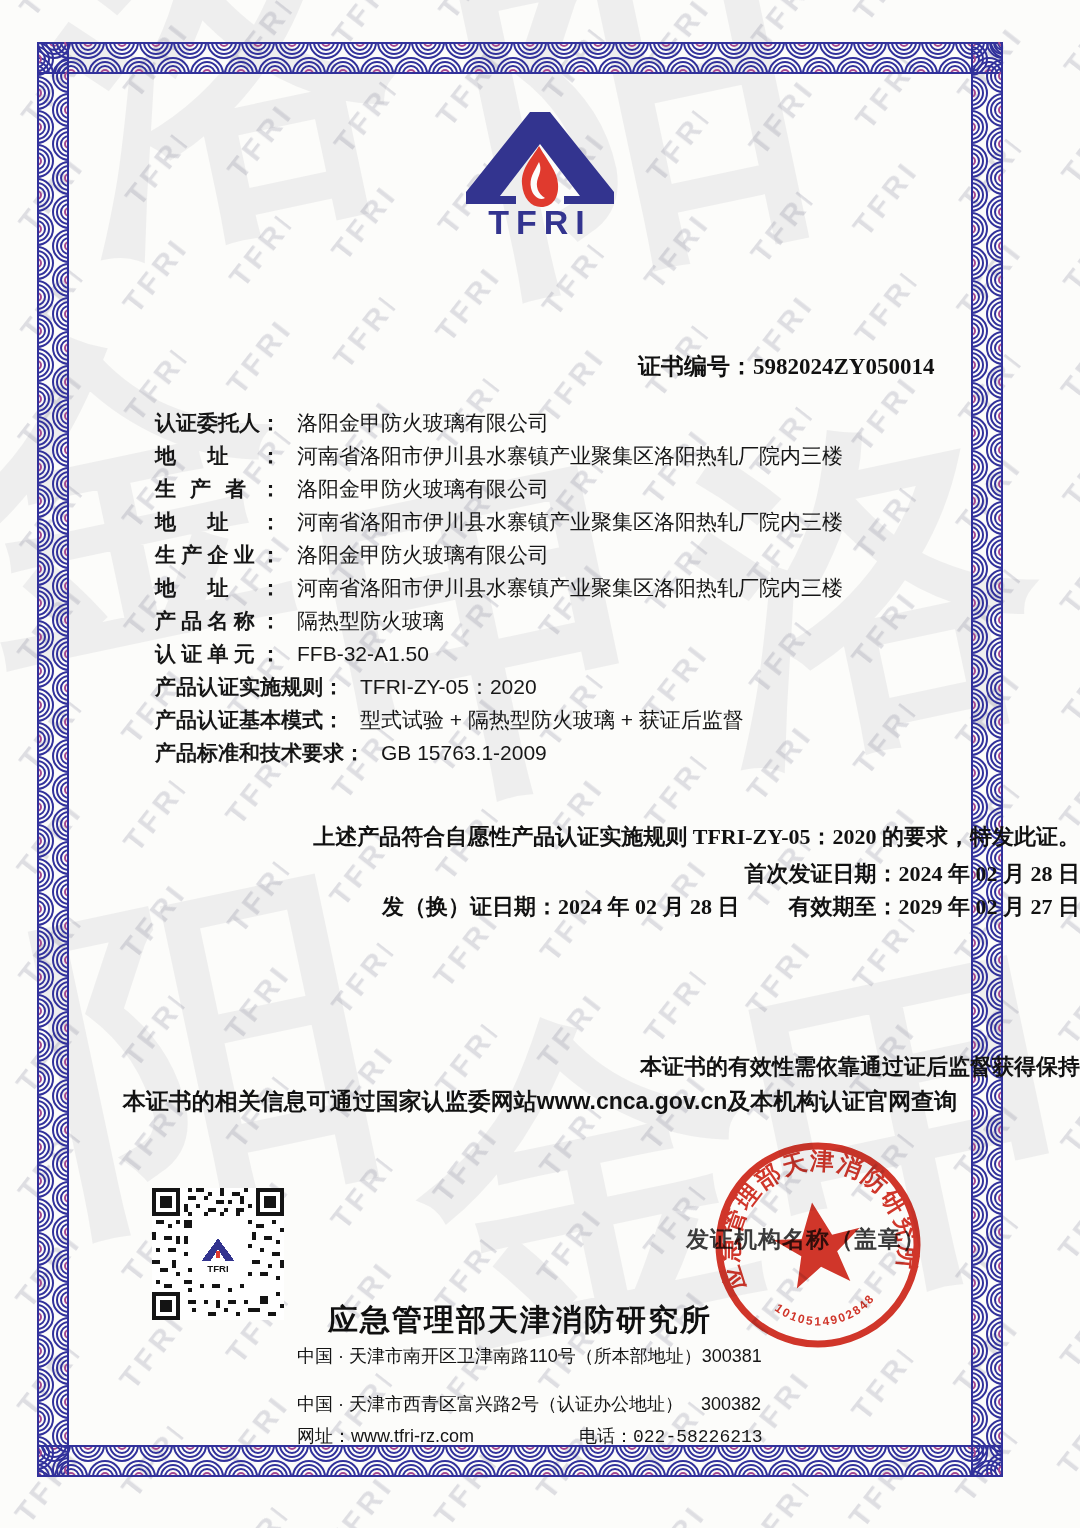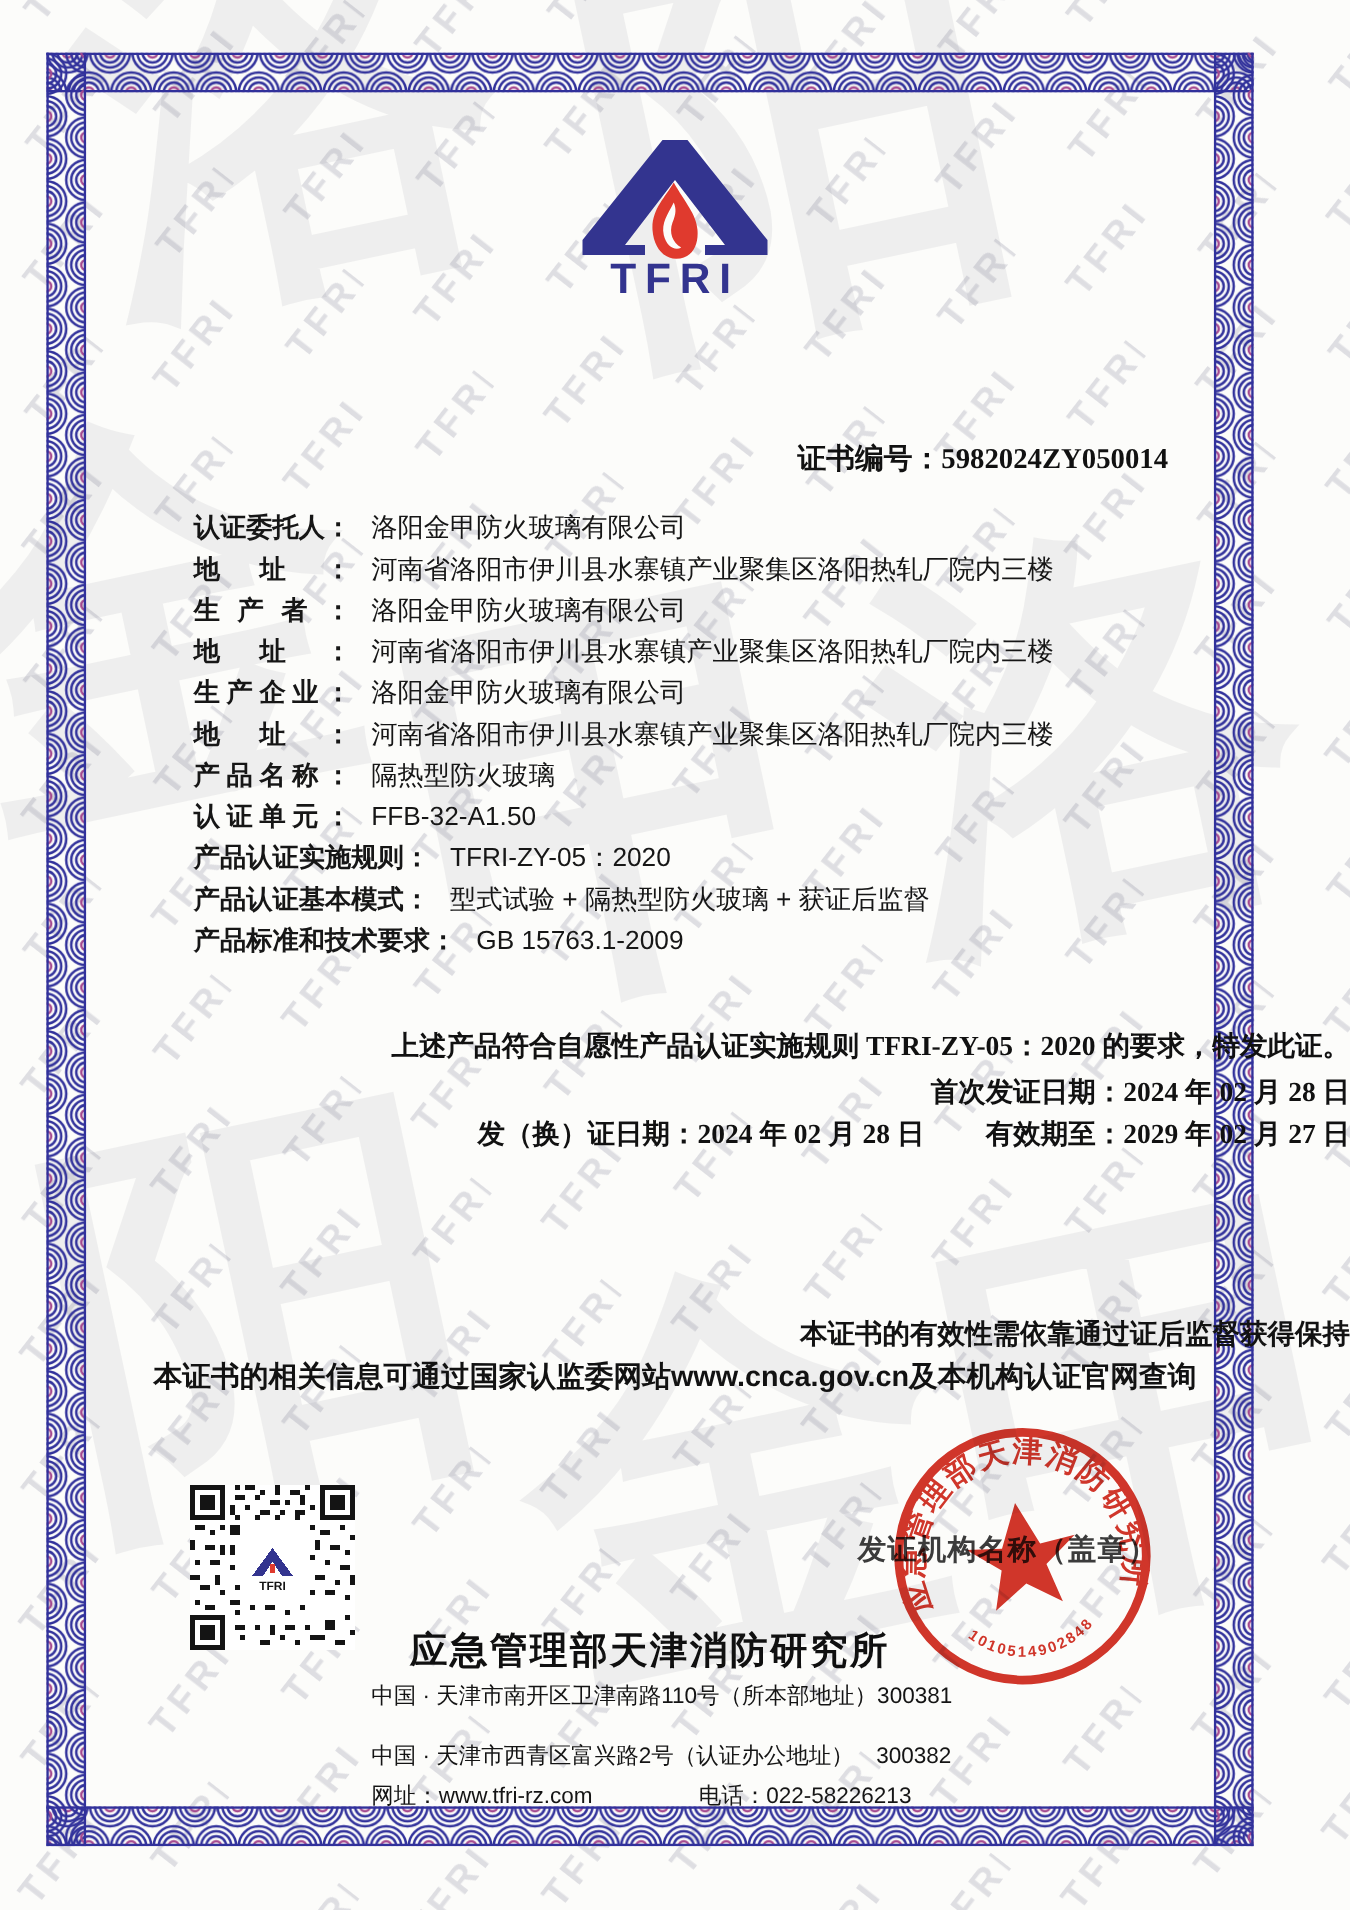--- a/index.html
+++ b/index.html
@@ -58,21 +58,21 @@
     transform:rotate(-8deg);}
   
   .issuer-name{
     position:absolute;left:160px;top:1300px;width:720px;z-index:2;text-align:center;
     font-family:"Liberation Serif","DejaVu Serif",serif;font-weight:600;
     font-size:30px;letter-spacing:2px;color:#101010;
   }
   .addr{position:absolute;left:297px;z-index:2;font-size:18px;font-weight:500;color:#141414;white-space:nowrap;}
   .addr1{top:1344px;text-align:right;} .addr2{top:1392px;}
   .addr3{top:1424px;}
-  .tel{position:absolute;left:559px;top:1424px;z-index:2;font-size:18px;font-weight:500;white-space:nowrap;}
+  .tel{position:absolute;left:579px;top:1424px;z-index:2;font-size:18px;font-weight:500;white-space:nowrap;font-family:Liberation Mono, monospace;}
 </style>
 </head>
 <body>
 
 <div class="page">
 
   <svg class="wm-svg" width="1080" height="1528" aria-hidden="true">
     <defs>
       <pattern id="wmp" width="170" height="132" patternUnits="userSpaceOnUse" patternTransform="rotate(-52)">
         <text x="6" y="38" font-family="Liberation Sans, DejaVu Sans, sans-serif" font-weight="700" font-size="30" letter-spacing="5" fill="#c6c6cf">TFRI</text>

